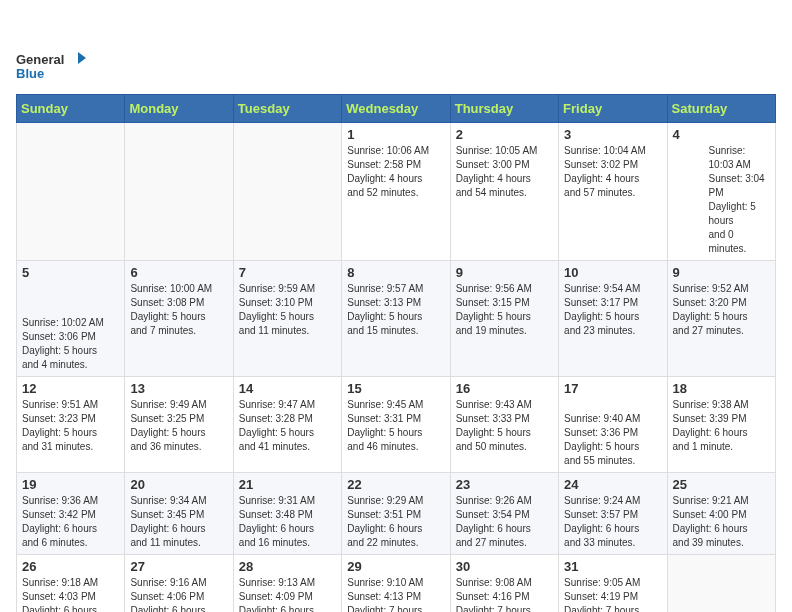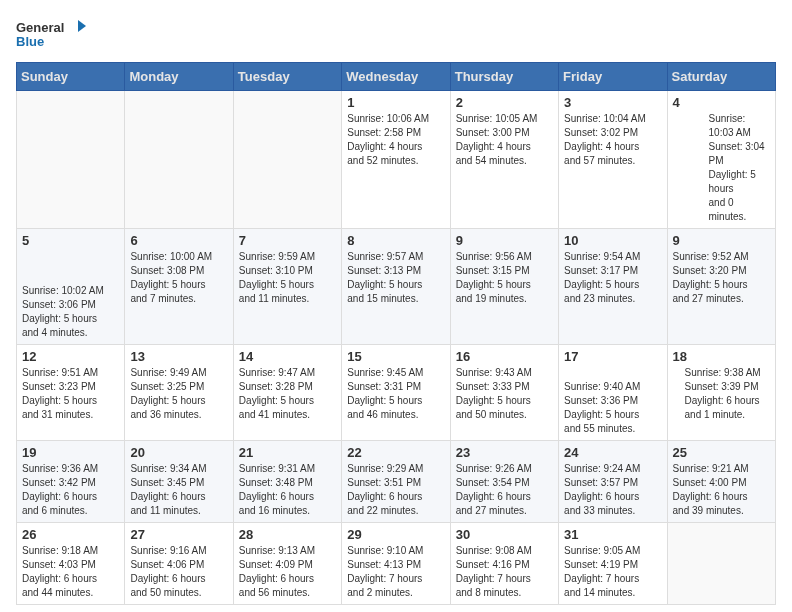--- a/index.html
+++ b/index.html
@@ -8,20 +8,21 @@
       background: #fff;
       width: 792px;
       min-height: 612px;
       padding: 16px;
     }
     .header {
       display: flex;
       align-items: center;
       justify-content: space-between;
       margin-bottom: 10px;
+      margin-top: 32px;
     }
     .logo {
       display: flex;
       align-items: center;
       gap: 4px;
     }
     .title-block {
       text-align: right;
     }
     .month-title {
@@ -35,21 +36,21 @@
       color: #555;
       margin-top: 2px;
     }
     .calendar {
       width: 100%;
       border-collapse: collapse;
       border: 1px solid #ccc;
     }
     .calendar th {
       background: #3a6faf;
-      color: #e5e5e5;
+      color: #bef264;
       font-size: 13px;
       font-weight: bold;
       padding: 6px 4px;
       text-align: left;
       border: 1px solid #2a5a9f;
     }
     .calendar td {
       vertical-align: top;
       border: 1px solid #ddd;
       padding: 4px 5px;
@@ -233,21 +234,21 @@
         </td>
         <td>
           <span class="day-number">17</span>
           <div class="day-info" style="white-space: pre-line; margin-top: 16px;">Sunrise: 9:40 AM
 Sunset: 3:36 PM
 Daylight: 5 hours
 and 55 minutes.</div>
         </td>
         <td>
           <span class="day-number">18</span>
-          <div class="day-info" style="white-space: pre-line; margin-left: 12px;">Sunrise: 9:38 AM
+          <div class="day-info" style="white-space: pre-line;">Sunrise: 9:38 AM
 Sunset: 3:39 PM
 Daylight: 6 hours
 and 1 minute.</div>
         </td>
       </tr>
       <tr>
         <td>
           <span class="day-number">19</span>
           <div class="day-info" style="white-space: pre-line;">Sunrise: 9:36 AM
 Sunset: 3:42 PM

